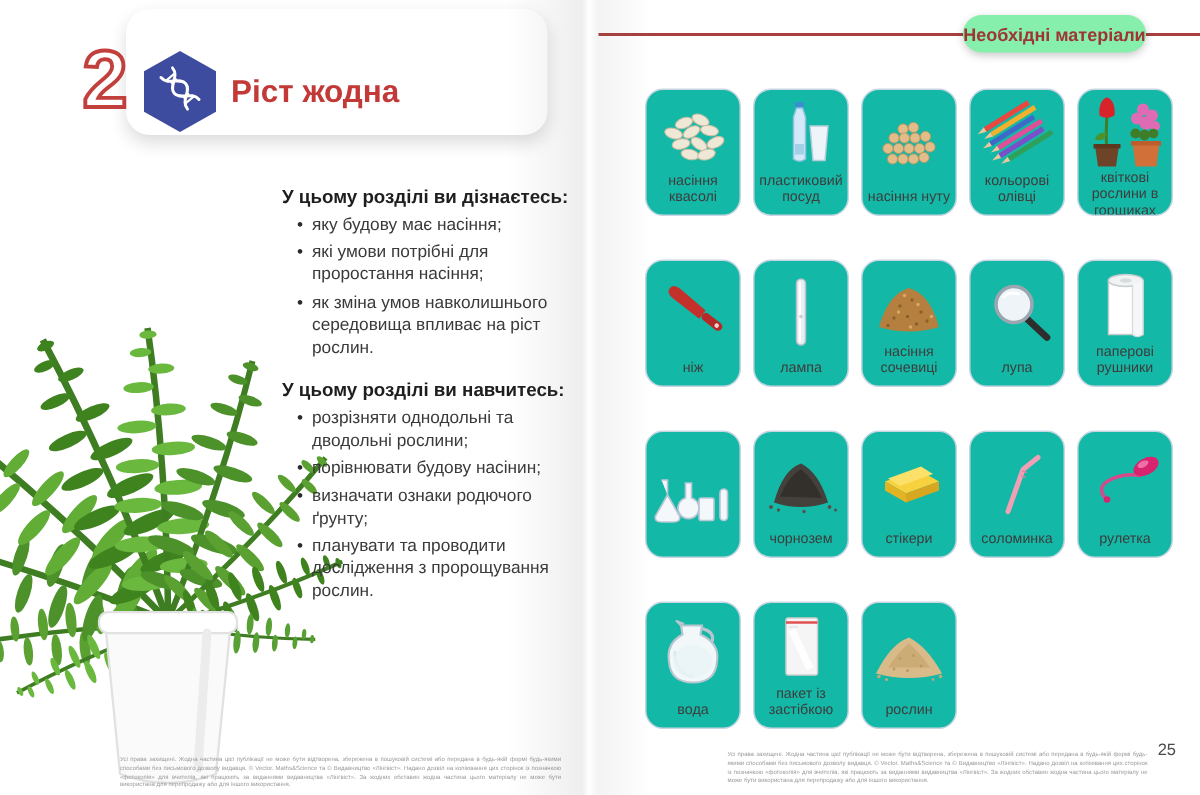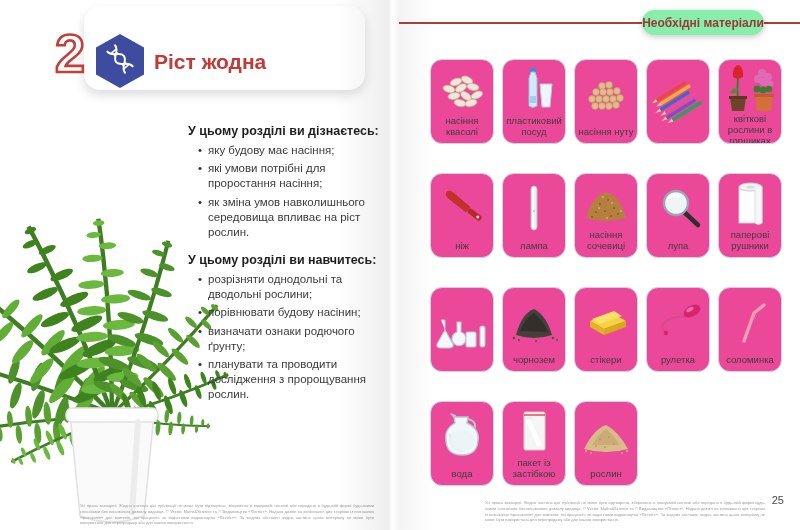--- a/index.html
+++ b/index.html
@@ -31,21 +31,21 @@
 
   
   .page-right { position:absolute; left:395px; top:0; width:405px; height:530px; }
   .rp-line { position:absolute; left:4px; top:22px; width:401px; height:2px; background:#a84040; }
   .rp-badge { position:absolute; left:247px; top:10px; width:122px; height:25px; background:#86efac; border-radius:13px;
     box-shadow:0 2px 6px rgba(0,0,0,0.22); display:flex; align-items:center; justify-content:center;
     font-size:12px; font-weight:bold; color:#9e3434; }
 
   .materials-grid { position:absolute; left:35px; top:59px; display:grid;
     grid-template-columns:repeat(5, 64px); grid-auto-rows:85px; column-gap:8px; row-gap:29px; }
-  .card { background:#ec4899; border:1px solid #c7d6e2; border-radius:12px; display:flex; flex-direction:column;
+  .card { background:#14b8a6; border:1px solid #c7d6e2; border-radius:12px; display:flex; flex-direction:column;
     align-items:flex-start; overflow:hidden; }
   .card-img { flex:1; width:100%; display:flex; align-items:center; justify-content:center; padding-top:3px; }
   .card-label { width:100%; text-align:center; font-size:9.5px; line-height:1.18; color:#3d3d3d; padding:0 2px 6px 2px; }
 
   .page-num { position:absolute; right:16px; top:494px; font-size:11px; color:#4a4a4a; }
 
   
   .footnote { position:absolute; font-size:4px; line-height:1.45; color:#9a9a9a; text-align:justify; }
   .fn-left  { left:80px;  top:503px; width:294px; }
   .fn-right { left:90px;  top:500px; width:280px; }
@@ -217,20 +217,21 @@
                   <polygon points="11,28 5,29.7 11,31.4" fill="#edc79c"></polygon>
                   <rect x="11" y="28" width="34" height="3.4" fill="#7a4fc9"></rect>
                 </g>
               <g>
                   <polygon points="15,33 9,34.7 15,36.4" fill="#edc79c"></polygon>
                   <rect x="15" y="33" width="34" height="3.4" fill="#2fa05a"></rect>
                 </g>
             </g>
           </svg>
         </div>
+        <div class="card-label">кольорові олівці</div>
       </div>
 
       <div class="card">
         <div class="card-img">
           <svg width="56" height="50" viewBox="0 0 56 50">
             <path d="M16 14 Q15 30 16 36" stroke="#3f7d2a" stroke-width="2" fill="none"></path>
             <path d="M11 14 C10 6 14 2 16 2 C18 2 22 6 21 14 Q16 17 11 14 Z" fill="#d8232a"></path>
             <path d="M16 26 Q10 24 8 30 Q14 32 16 26" fill="#4c9129"></path>
             <polygon points="8,34 24,34 22,48 10,48" fill="#6e4428"></polygon>
               <rect x="7" y="33" width="18" height="3" fill="#5d3820"></rect>
@@ -364,37 +365,37 @@
             <polygon points="26,30 48,22 48,28 26,36" fill="#d9a61f"></polygon>
             <polygon points="14,20 36,12 44,17 22,25" fill="#fbe06a"></polygon>
           </svg>
         </div>
         <div class="card-label">стікери</div>
       </div>
 
       <div class="card">
         <div class="card-img">
           <svg width="56" height="50" viewBox="0 0 56 50">
+            <path d="M22 44 L32 16 L42 8" fill="none" stroke="#f0a0b4" stroke-width="3.4" stroke-linecap="round" stroke-linejoin="round"></path>
+            <path d="M30.5 20 L33.5 21 M31.5 17 L34.5 18" stroke="#e087a0" stroke-width="1"></path>
+          </svg>
+        </div>
+        <div class="card-label">соломинка</div>
+      </div>
+
+      <div class="card">
+        <div class="card-img">
+          <svg width="56" height="50" viewBox="0 0 56 50">
             <path d="M14 34 Q10 28 16 24 Q26 18 38 20" fill="none" stroke="#d8498c" stroke-width="2.2" stroke-linecap="round"></path>
             <circle cx="16" cy="36" r="2.2" fill="#d8236f"></circle>
             <ellipse cx="42" cy="14" rx="9" ry="5.5" transform="rotate(-28 42 14)" fill="#d8236f"></ellipse>
             <ellipse cx="40" cy="12.5" rx="4" ry="2" transform="rotate(-28 40 12.5)" fill="#ef6fa8"></ellipse>
           </svg>
         </div>
         <div class="card-label">рулетка</div>
-      </div>
-
-      <div class="card">
-        <div class="card-img">
-          <svg width="56" height="50" viewBox="0 0 56 50">
-            <path d="M22 44 L32 16 L42 8" fill="none" stroke="#f0a0b4" stroke-width="3.4" stroke-linecap="round" stroke-linejoin="round"></path>
-            <path d="M30.5 20 L33.5 21 M31.5 17 L34.5 18" stroke="#e087a0" stroke-width="1"></path>
-          </svg>
-        </div>
-        <div class="card-label">соломинка</div>
       </div>
 
       <div class="card">
         <div class="card-img">
           <svg width="56" height="50" viewBox="0 0 56 50">
             <path d="M20 6 L34 6 L33 12 Q46 18 44 30 Q43 44 28 44 Q13 44 12 30 Q10 18 21 12 Z" fill="#f2f8fa" stroke="#b9c6cf" stroke-width="1.4"></path>
             <path d="M20 6 L17 3 L22 5" fill="none" stroke="#b9c6cf" stroke-width="1.4" stroke-linejoin="round"></path>
             <path d="M34 8 Q42 10 41 16" fill="none" stroke="#b9c6cf" stroke-width="2" stroke-linecap="round"></path>
             <path d="M16 24 Q16 38 28 40" fill="none" stroke="#dce9ee" stroke-width="2.4" stroke-linecap="round"></path>
             <ellipse cx="28" cy="30" rx="13" ry="11" fill="#e8f3f7" opacity="0.7"></ellipse>

